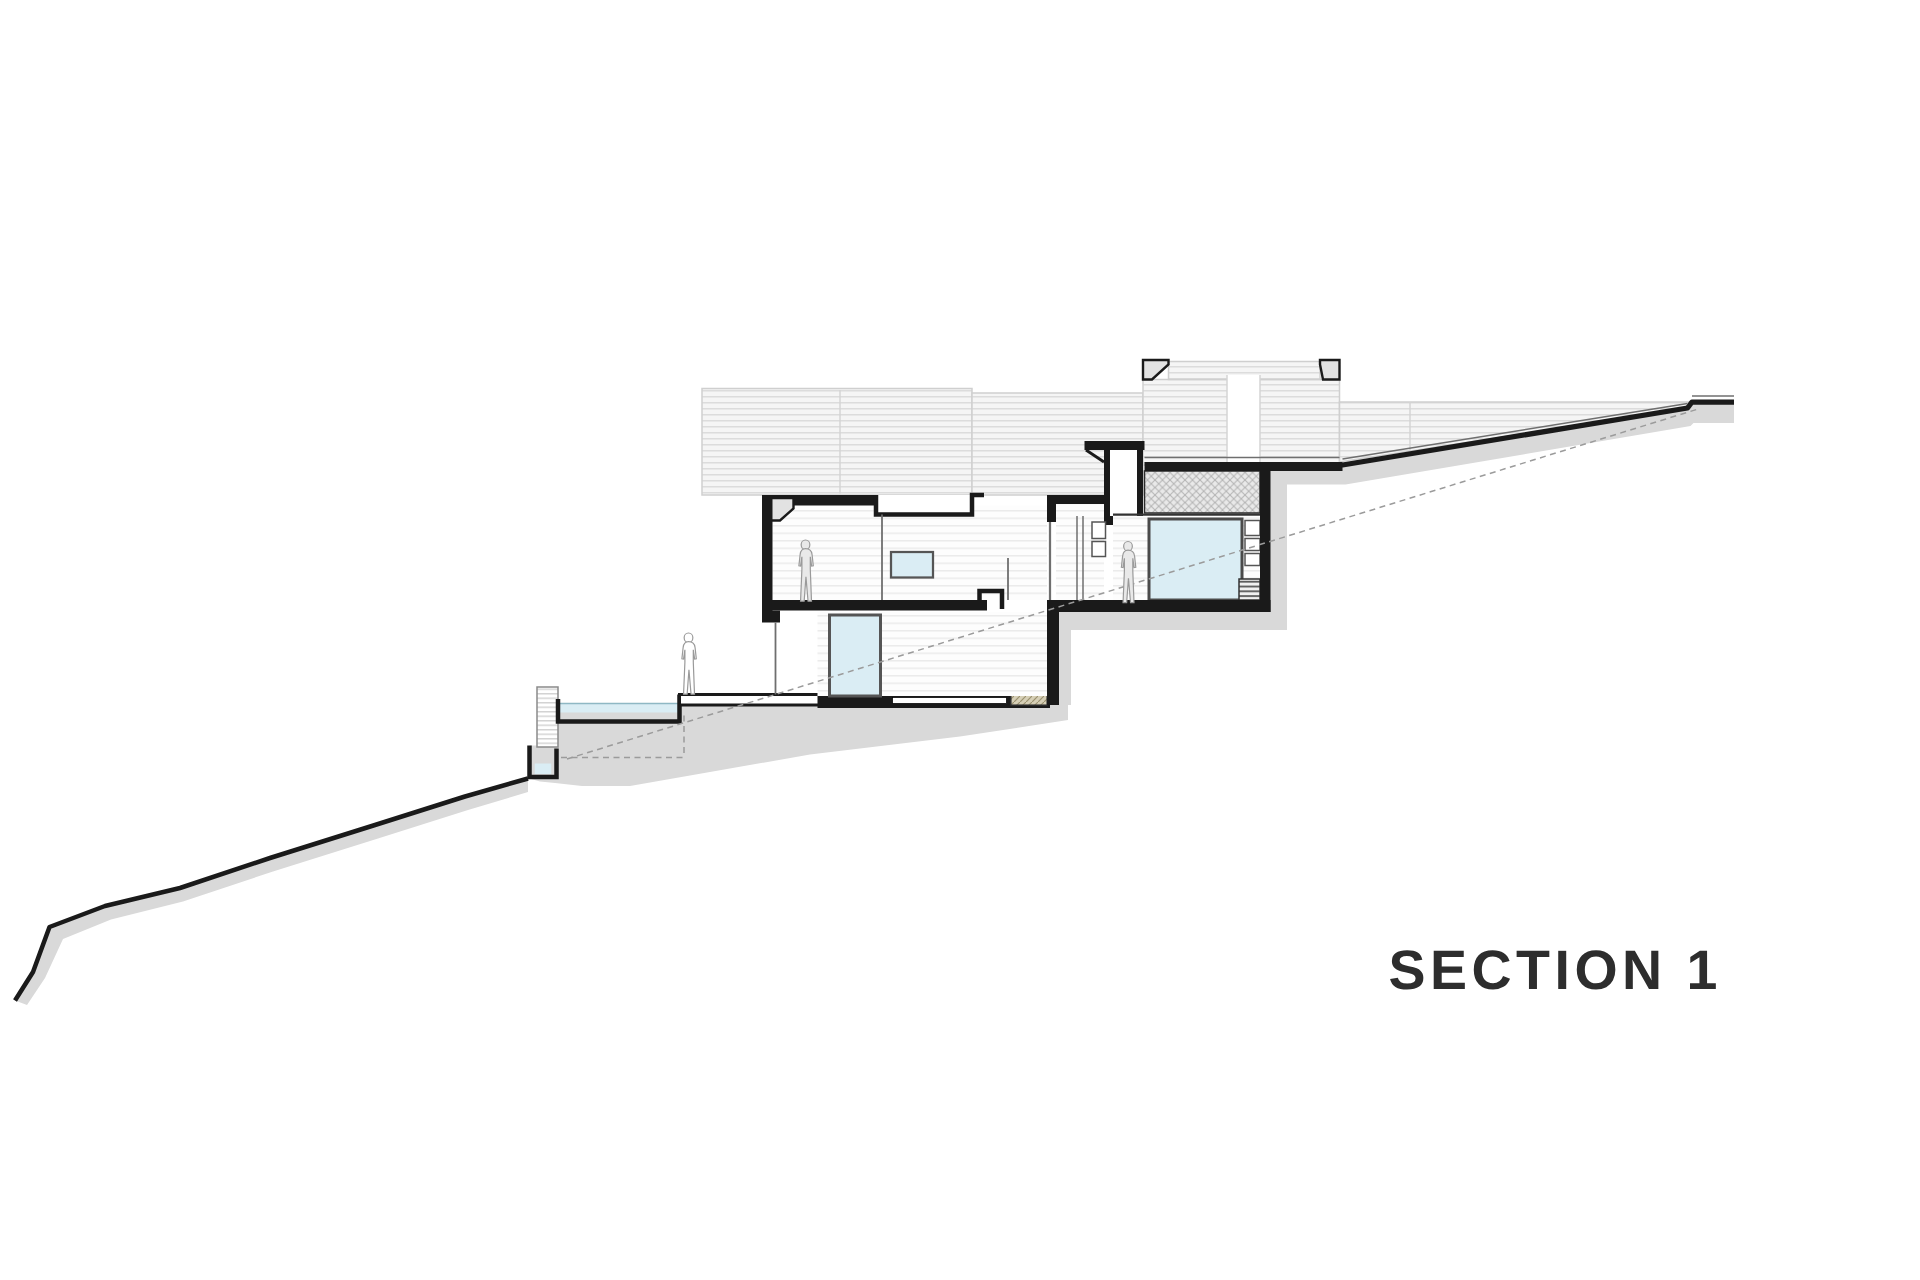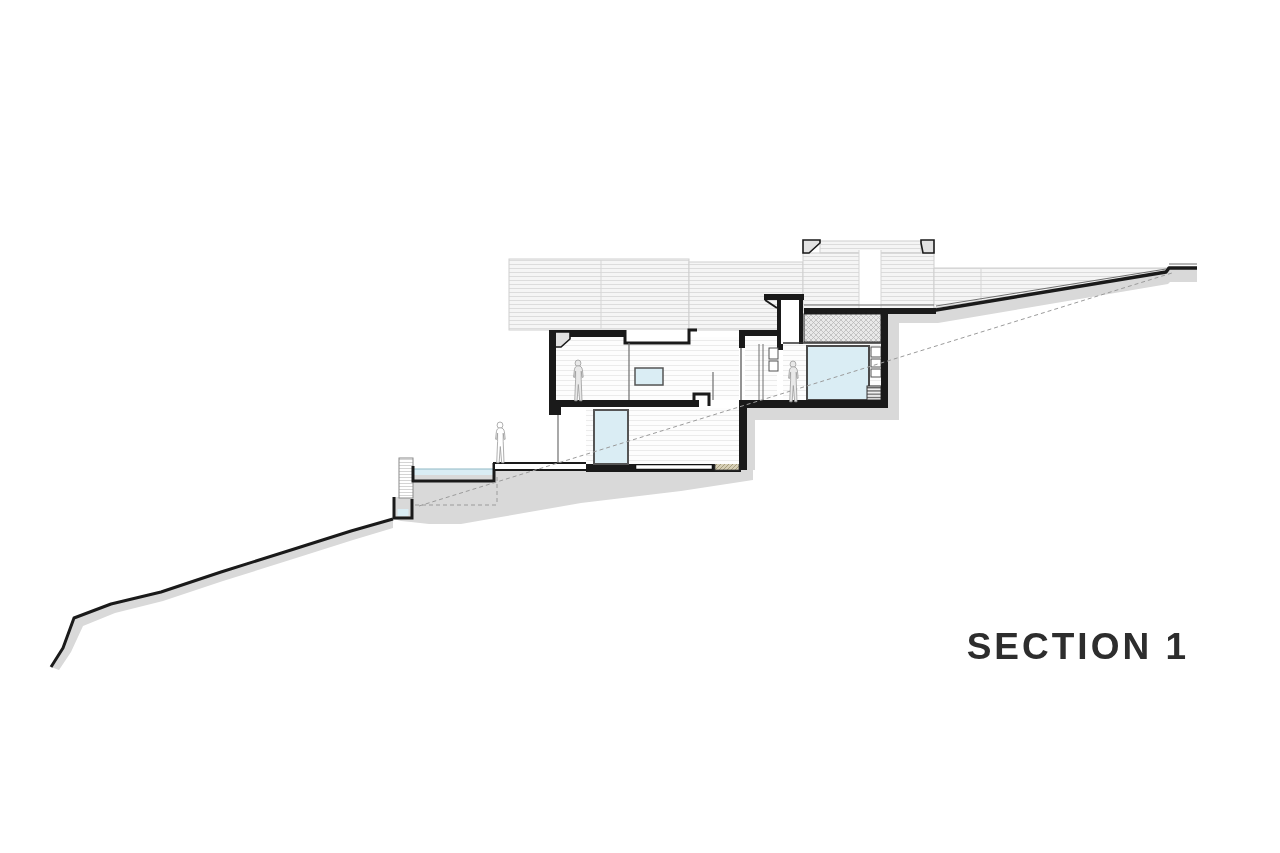--- a/index.html
+++ b/index.html
@@ -1,17 +1,17 @@
 <!DOCTYPE html>
 <html style="--c-line: #1a1a1a; --c-earth: #d9d9d9; --c-water: #daedf4; --c-panel-bg: #f5f5f5; --c-panel-line: #dcdcdc; --c-room-line: #ebebeb; --c-hatch-bg: #e9e9e9; --c-hatch-line: #b5b5b5; --c-gravel-bg: #d6cfb6; --c-gravel-line: #9a916f; --c-cap-fill: #e2e2e2; --c-figure-fill: #e9e9e9; --c-figure-stroke: #9a9a9a; --c-dashed: #9b9b9b; --c-title: #2d2d2d;"><head>
 <meta charset="utf-8">
 <style>
   html,body{margin:0;padding:0;background:#ffffff;}
   .stage{position:relative;width:1156px;height:853px;background:#fff;overflow:hidden;
-         font-family:"Liberation Sans",sans-serif;padding-left:41px;}
+         font-family:"Liberation Sans",sans-serif;}
   .drawing-title{position:absolute;top:626px;right:8px;font-weight:bold;font-size:37px;
          letter-spacing:3px;color:var(--c-title,#2d2d2d);white-space:nowrap;}
   
   .blk{fill:var(--c-line,#1a1a1a);}
   .stk{stroke:var(--c-line,#1a1a1a);fill:none;}
   .thin{stroke:#6f6f6f;fill:none;}
   .faint{stroke:#d5d5d5;fill:none;}
   .earth{fill:var(--c-earth,#d9d9d9);}
   .water{fill:var(--c-water,#daedf4);}
   .dash{stroke:var(--c-dashed,#9b9b9b);stroke-dasharray:4 3;fill:none;}

